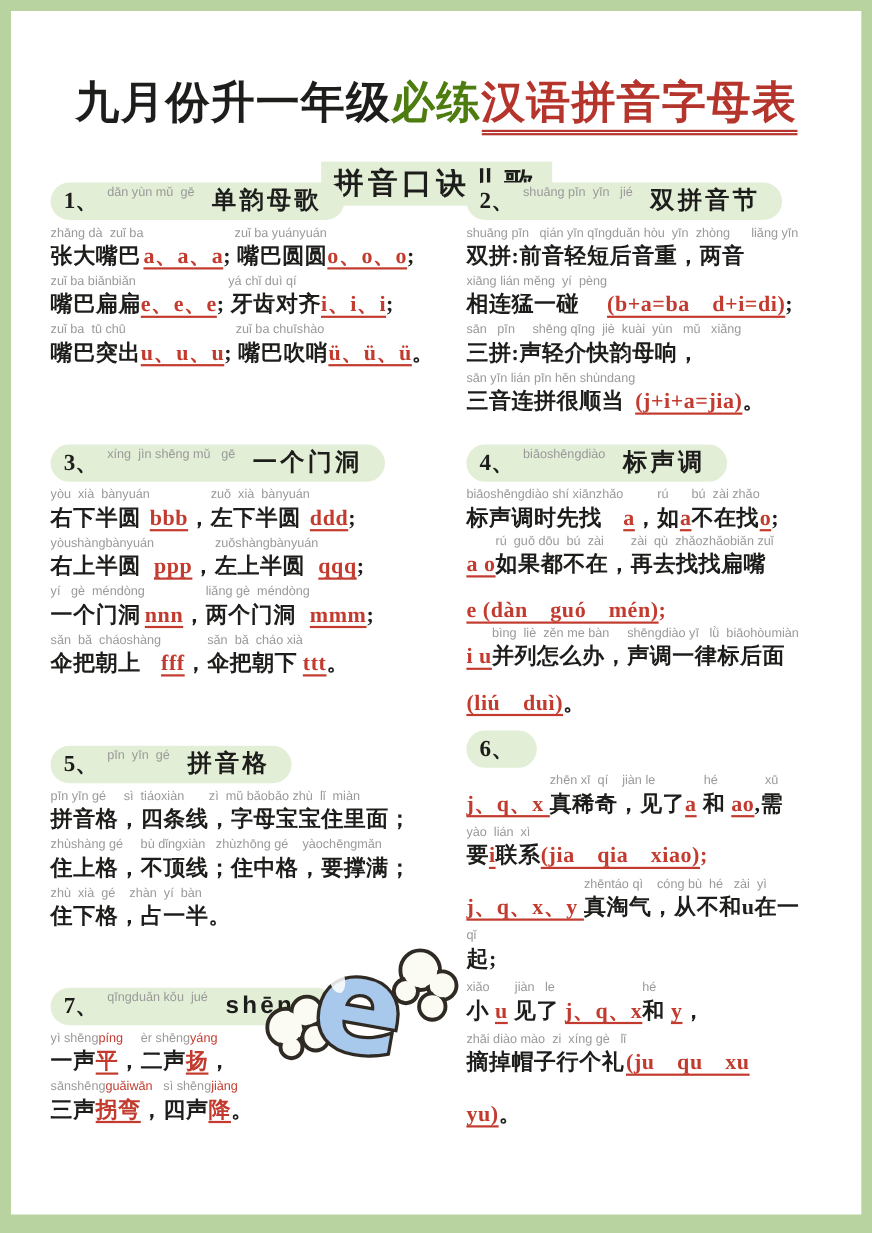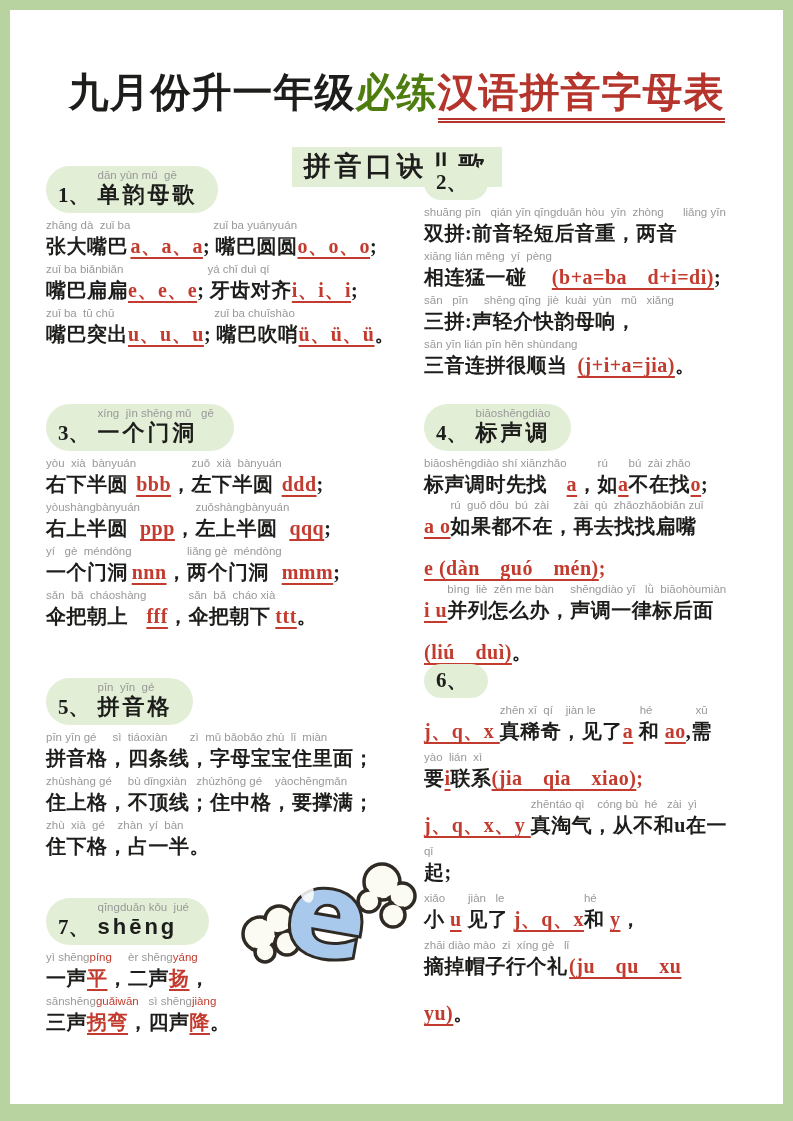--- a/index.html
+++ b/index.html
@@ -28,21 +28,21 @@
   .sec-3{left:46px;top:404px;width:356px;}
   .sec-4{left:424px;top:404px;width:344px;}
   .sec-5{left:46px;top:678px;width:364px;}
   .sec-6{left:424px;top:664px;width:344px;}
   .sec-7{left:46px;top:898px;width:356px;}
   .pill{
     display:inline-flex;align-items:flex-end;background:#e3eed6;border-radius:26px;
     padding:3px 20px 5px 12px;margin-bottom:5px;
   }
   .num{font-family:"Liberation Serif",serif;font-size:21px;font-weight:bold;line-height:26px;}
-  .hgroup{display:inline-flex;flex-direction:column;margin-left:8px;}
+  .hgroup{display:inline-flex;flex-direction:row;margin-left:8px;gap:16px;}
   .hpy{font-size:11.5px;line-height:13px;color:#999999;white-space:pre;}
   .htitle{font-family:Liberation Sans, sans-serif;font-size:22px;font-weight:bold;line-height:26px;letter-spacing:3px;}
   .line{white-space:nowrap;margin-bottom:2px;}
   .sec-4 .line{margin-bottom:0;}
   .sec-6 .line{margin-bottom:5px;}
   .unit{display:inline-block;vertical-align:bottom;}
   .upy{display:block;height:14px;font-size:11.5px;line-height:14px;color:#999999;white-space:pre;}
   .utx{
     display:block;font-family:"Liberation Serif",serif;font-size:20px;line-height:28px;
     font-weight:bold;white-space:pre;letter-spacing:0.5px;
@@ -66,20 +66,24 @@
 <div id="sections">
     <section class="sec sec-1"><div class="pill">
         <span class="num">1、</span>
         <span class="hgroup">
           <span class="hpy">dān yùn mǔ  gē</span>
           <span class="htitle"><span>单韵母歌</span></span>
         </span>
       </div><div class="line"><span class="unit"><span class="upy"><span>zhāng dà  zuǐ ba</span></span><span class="utx"><span>张大嘴巴</span></span></span><span class="unit"><span class="upy"></span><span class="utx"><span class="rd ul">a、a、a</span><span>;</span></span></span><span class="unit"><span class="upy"><span> zuǐ ba yuányuán</span></span><span class="utx"><span> 嘴巴圆圆</span></span></span><span class="unit"><span class="upy"></span><span class="utx"><span class="rd ul">o、o、o</span><span>;</span></span></span></div><div class="line"><span class="unit"><span class="upy"><span>zuǐ ba biǎnbiǎn</span></span><span class="utx"><span>嘴巴扁扁</span></span></span><span class="unit"><span class="upy"></span><span class="utx"><span class="rd ul">e、e、e</span><span>;</span></span></span><span class="unit"><span class="upy"><span> yá chǐ duì qí</span></span><span class="utx"><span> 牙齿对齐</span></span></span><span class="unit"><span class="upy"></span><span class="utx"><span class="rd ul">i、i、i</span><span>;</span></span></span></div><div class="line"><span class="unit"><span class="upy"><span>zuǐ ba  tū chū</span></span><span class="utx"><span>嘴巴突出</span></span></span><span class="unit"><span class="upy"></span><span class="utx"><span class="rd ul">u、u、u</span><span>;</span></span></span><span class="unit"><span class="upy"><span> zuǐ ba chuīshào</span></span><span class="utx"><span> 嘴巴吹哨</span></span></span><span class="unit"><span class="upy"></span><span class="utx"><span class="rd ul">ü、ü、ü</span><span>。</span></span></span></div></section>
     <section class="sec sec-2"><div class="pill">
         <span class="num">2、</span>
+        <span class="hgroup">
+          <span class="hpy">shuāng pīn  yīn   jié</span>
+          <span class="htitle"><span>双拼音节</span></span>
+        </span>
       </div><div class="line"><span class="unit"><span class="upy"><span>shuāng pīn   qián yīn qīngduǎn hòu  yīn  zhòng      liǎng yīn</span></span><span class="utx"><span>双拼:前音轻短后音重，两音</span></span></span></div><div class="line"><span class="unit"><span class="upy"><span>xiāng lián měng  yí  pèng</span></span><span class="utx"><span>相连猛一碰</span></span></span><span class="unit"><span class="upy"></span><span class="utx"><span class="rd ul">(b+a=ba　d+i=di)</span><span>;</span></span></span></div><div class="line"><span class="unit"><span class="upy"><span>sān   pīn     shēng qīng  jiè  kuài  yùn   mǔ   xiǎng</span></span><span class="utx"><span>三拼:声轻介快韵母响，</span></span></span></div><div class="line"><span class="unit"><span class="upy"><span>sān yīn lián pīn hěn shùndang</span></span><span class="utx"><span>三音连拼很顺当</span></span></span><span class="unit"><span class="upy"></span><span class="utx"><span class="rd ul">(j+i+a=jia)</span><span>。</span></span></span></div></section>
     <section class="sec sec-3"><div class="pill">
         <span class="num">3、</span>
         <span class="hgroup">
           <span class="hpy">xíng  jìn shēng mǔ   gē</span>
           <span class="htitle"><span>一个门洞</span></span>
         </span>
       </div><div class="line"><span class="unit"><span class="upy"><span>yòu  xià  bànyuán</span></span><span class="utx"><span>右下半圆</span></span></span><span class="unit"><span class="upy"></span><span class="utx"><span class="rd ul">bbb</span><span>，</span></span></span><span class="unit"><span class="upy"><span>zuǒ  xià  bànyuán</span></span><span class="utx"><span>左下半圆</span></span></span><span class="unit"><span class="upy"></span><span class="utx"><span class="rd ul">ddd</span><span>;</span></span></span></div><div class="line"><span class="unit"><span class="upy"><span>yòushàngbànyuán</span></span><span class="utx"><span>右上半圆</span></span></span><span class="unit"><span class="upy"></span><span class="utx"><span class="rd ul">ppp</span><span>，</span></span></span><span class="unit"><span class="upy"><span>zuǒshàngbànyuán</span></span><span class="utx"><span>左上半圆</span></span></span><span class="unit"><span class="upy"></span><span class="utx"><span class="rd ul">qqq</span><span>;</span></span></span></div><div class="line"><span class="unit"><span class="upy"><span>yí   gè  méndòng</span></span><span class="utx"><span>一个门洞</span></span></span><span class="unit"><span class="upy"></span><span class="utx"><span class="rd ul">nnn</span><span>，</span></span></span><span class="unit"><span class="upy"><span>liǎng gè  méndòng</span></span><span class="utx"><span>两个门洞</span></span></span><span class="unit"><span class="upy"></span><span class="utx"><span class="rd ul">mmm</span><span>;</span></span></span></div><div class="line"><span class="unit"><span class="upy"><span>sǎn  bǎ  cháoshàng</span></span><span class="utx"><span>伞把朝上</span></span></span><span class="unit"><span class="upy"></span><span class="utx"><span class="rd ul">fff</span><span>，</span></span></span><span class="unit"><span class="upy"><span>sǎn  bǎ  cháo xià</span></span><span class="utx"><span>伞把朝下</span></span></span><span class="unit"><span class="upy"></span><span class="utx"><span class="rd ul">ttt</span><span>。</span></span></span></div></section>
     <section class="sec sec-4"><div class="pill">
         <span class="num">4、</span>

